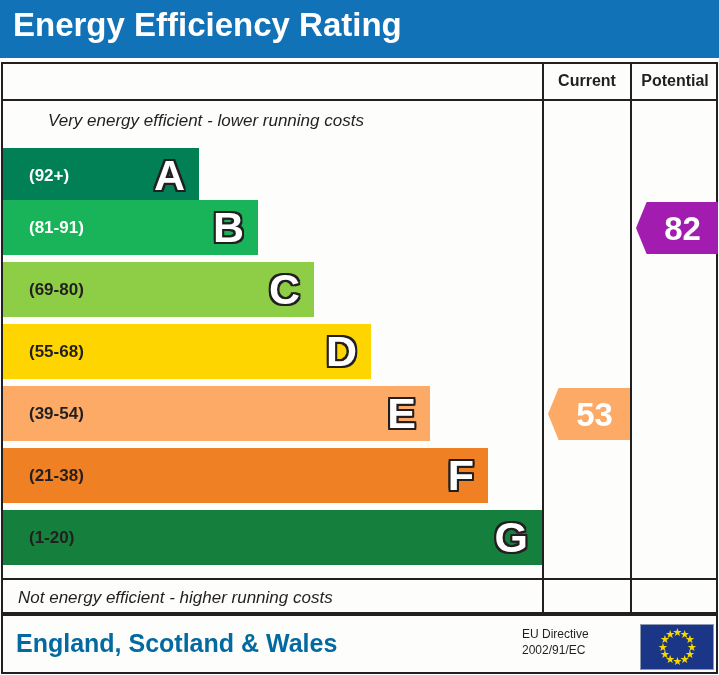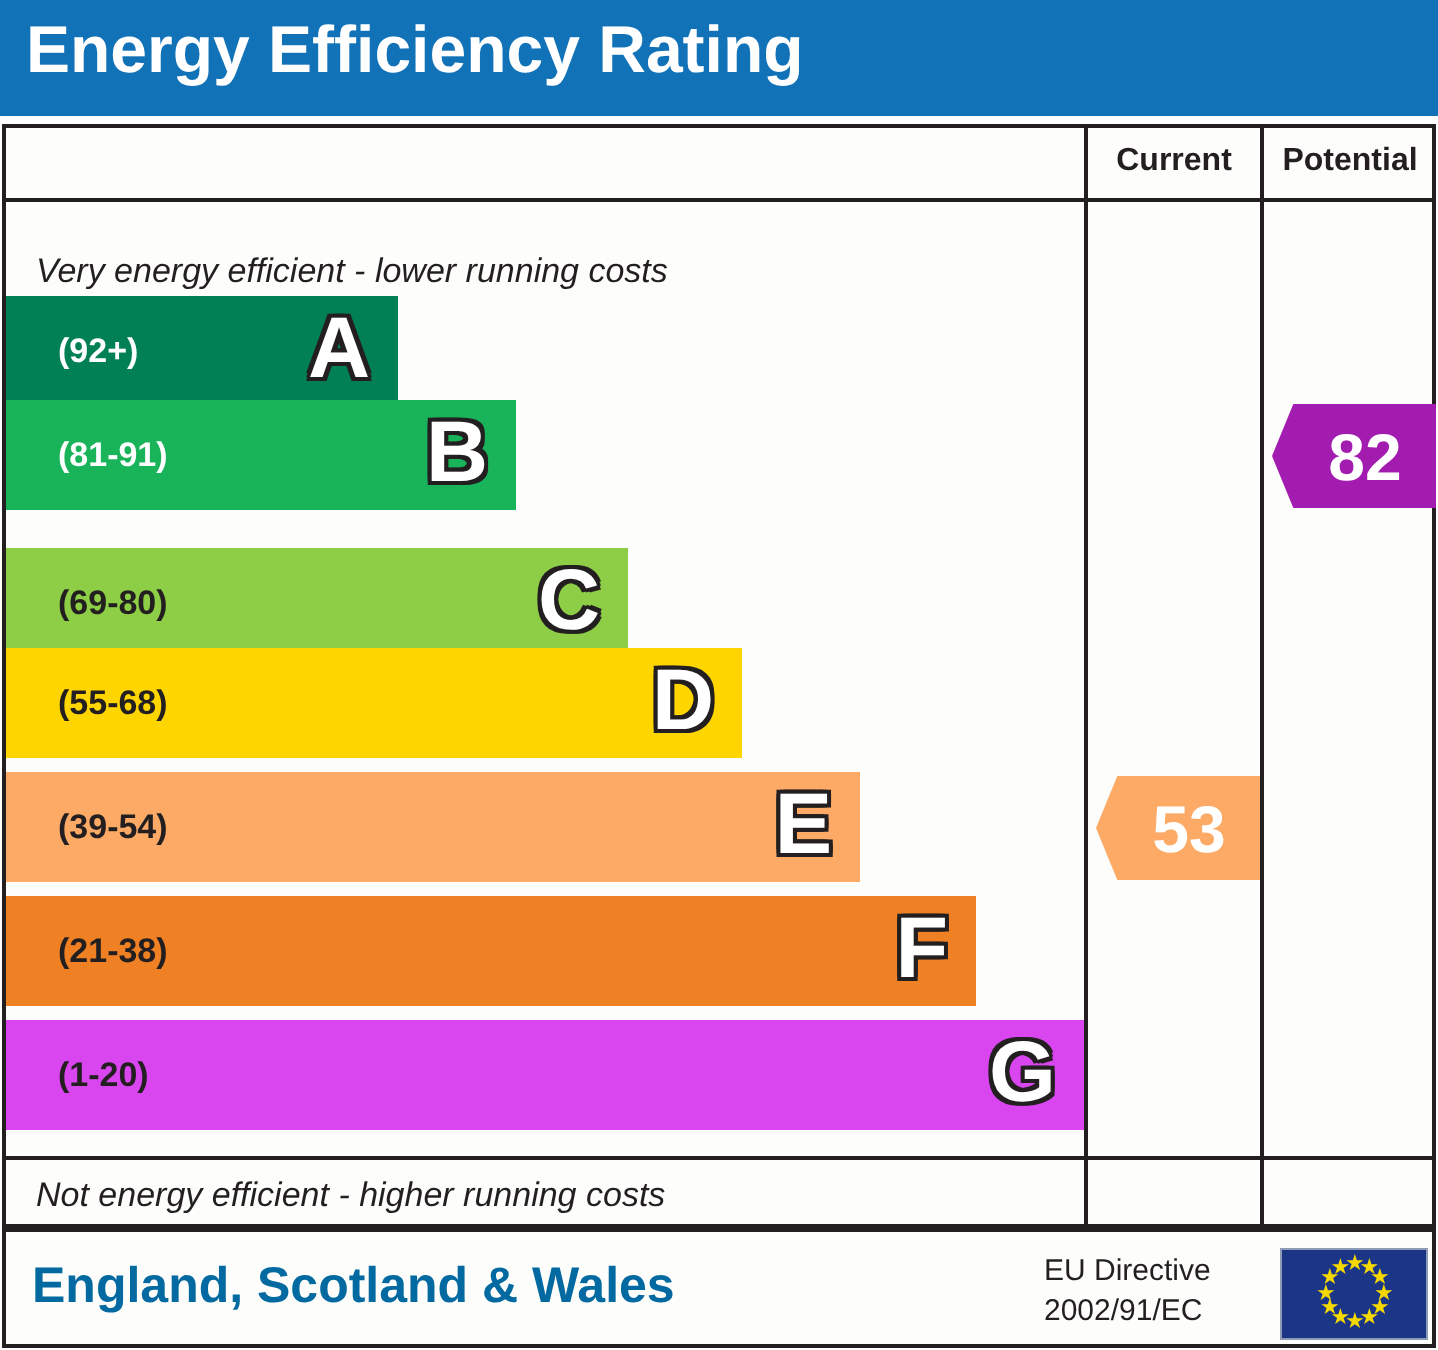--- a/index.html
+++ b/index.html
@@ -83,21 +83,21 @@
 
   
   .caption {
     position: absolute;
     left: 15px;
     font-size: 17px;
     font-style: italic;
     color: #231f20;
     white-space: nowrap;
   }
-  .caption.top    { top: 62px; }
+  .caption.top    { top: 47px; margin-left: 30px; }
   .caption.bottom { top: 524px; }
 
   
   .bars {
     position: absolute;
     left: 0; top: 74px;
     width: 539px; height: 437px;
   }
   .band {
     position: absolute;
@@ -160,21 +160,21 @@
     position: absolute;
     left: 13px; top: 13px;
     font-size: 25px;
     font-weight: bold;
     color: #0369a1;
     white-space: nowrap;
   }
   .footer .directive {
     position: absolute;
     left: 519px; top: 10px;
-    font-size: 15px;
+    font-size: 12px;
     color: #231f20;
     line-height: 1.35;
     text-align: left;
     white-space: nowrap;
   }
   .eu-flag {
     position: absolute;
     left: 637px; top: 8px;
     width: 74px; height: 46px;
     background: #1b3687;
@@ -213,37 +213,37 @@
 
     <div class="bars" id="bars-container">
         <div class="band" style="top: 10px; width: 196px; background: rgb(0, 128, 84);">
           <div class="range" style="color: rgb(255, 255, 255);">(92+)</div>
           <div class="letter">A</div>
         </div>
         <div class="band" style="top: 62px; width: 255px; background: rgb(25, 180, 89);">
           <div class="range" style="color: rgb(255, 255, 255);">(81-91)</div>
           <div class="letter">B</div>
         </div>
-        <div class="band" style="top: 136px; width: 311px; background: rgb(141, 206, 70); padding-left: 32px;">
+        <div class="band" style="top: 124px; width: 311px; background: rgb(141, 206, 70); padding-left: 32px;">
           <div class="range" style="color: rgb(35, 31, 32);">(69-80)</div>
           <div class="letter">C</div>
         </div>
         <div class="band" style="top: 186px; width: 368px; background: rgb(255, 213, 0);">
           <div class="range" style="color: rgb(35, 31, 32);">(55-68)</div>
           <div class="letter">D</div>
         </div>
         <div class="band" style="top: 248px; width: 427px; background: rgb(252, 170, 101);">
           <div class="range" style="color: rgb(35, 31, 32);">(39-54)</div>
           <div class="letter">E</div>
         </div>
         <div class="band" style="top: 310px; width: 485px; background: rgb(239, 128, 35);">
           <div class="range" style="color: rgb(35, 31, 32);">(21-38)</div>
           <div class="letter">F</div>
         </div>
-        <div class="band" style="top: 372px; width: 539px; background: #d946ef;">
+        <div class="band" style="top: 372px; width: 539px; background: #15803d;">
           <div class="range" style="color: rgb(35, 31, 32);">(1-20)</div>
           <div class="letter">G</div>
         </div>
       </div>
 
     <div class="marker" id="marker-current" style="top: 324px; left: 545px; width: 82px; background: rgb(252, 170, 101);">
       <span>53</span>
     </div>
     <div class="marker" id="marker-potential" style="top: 138px; left: 633px; width: 82px; background: #a21caf;">
       <span>82</span>

